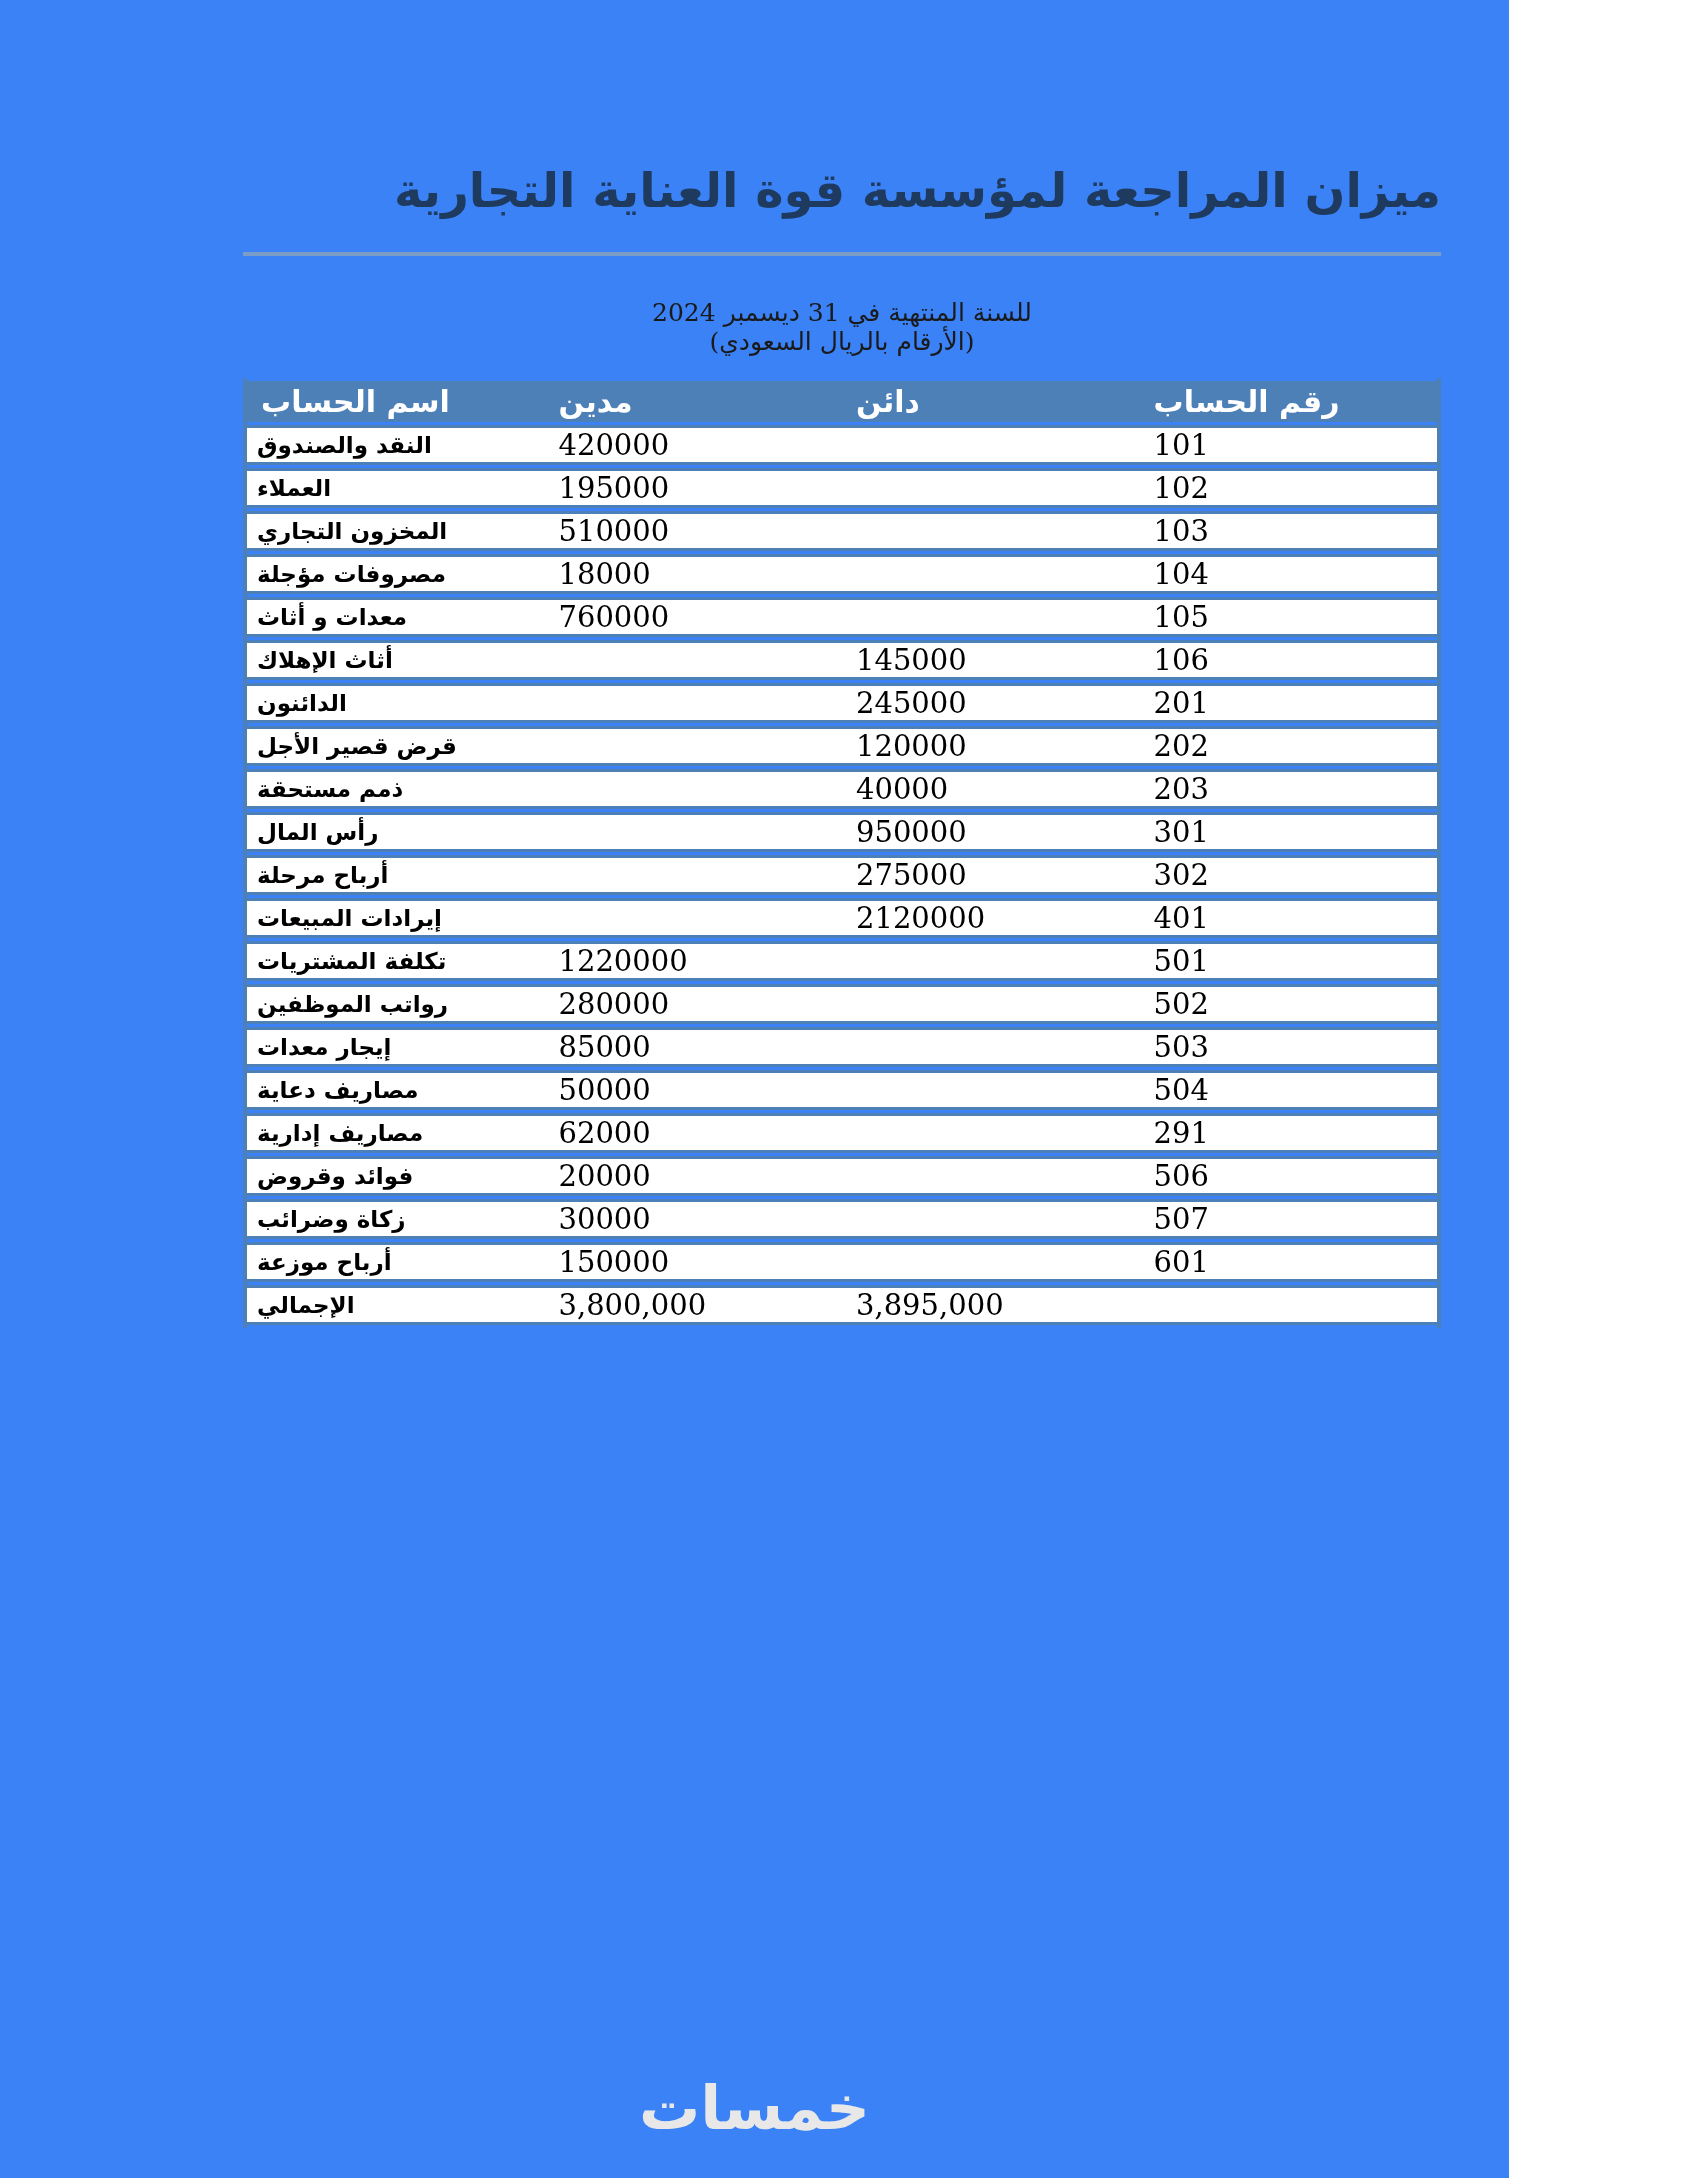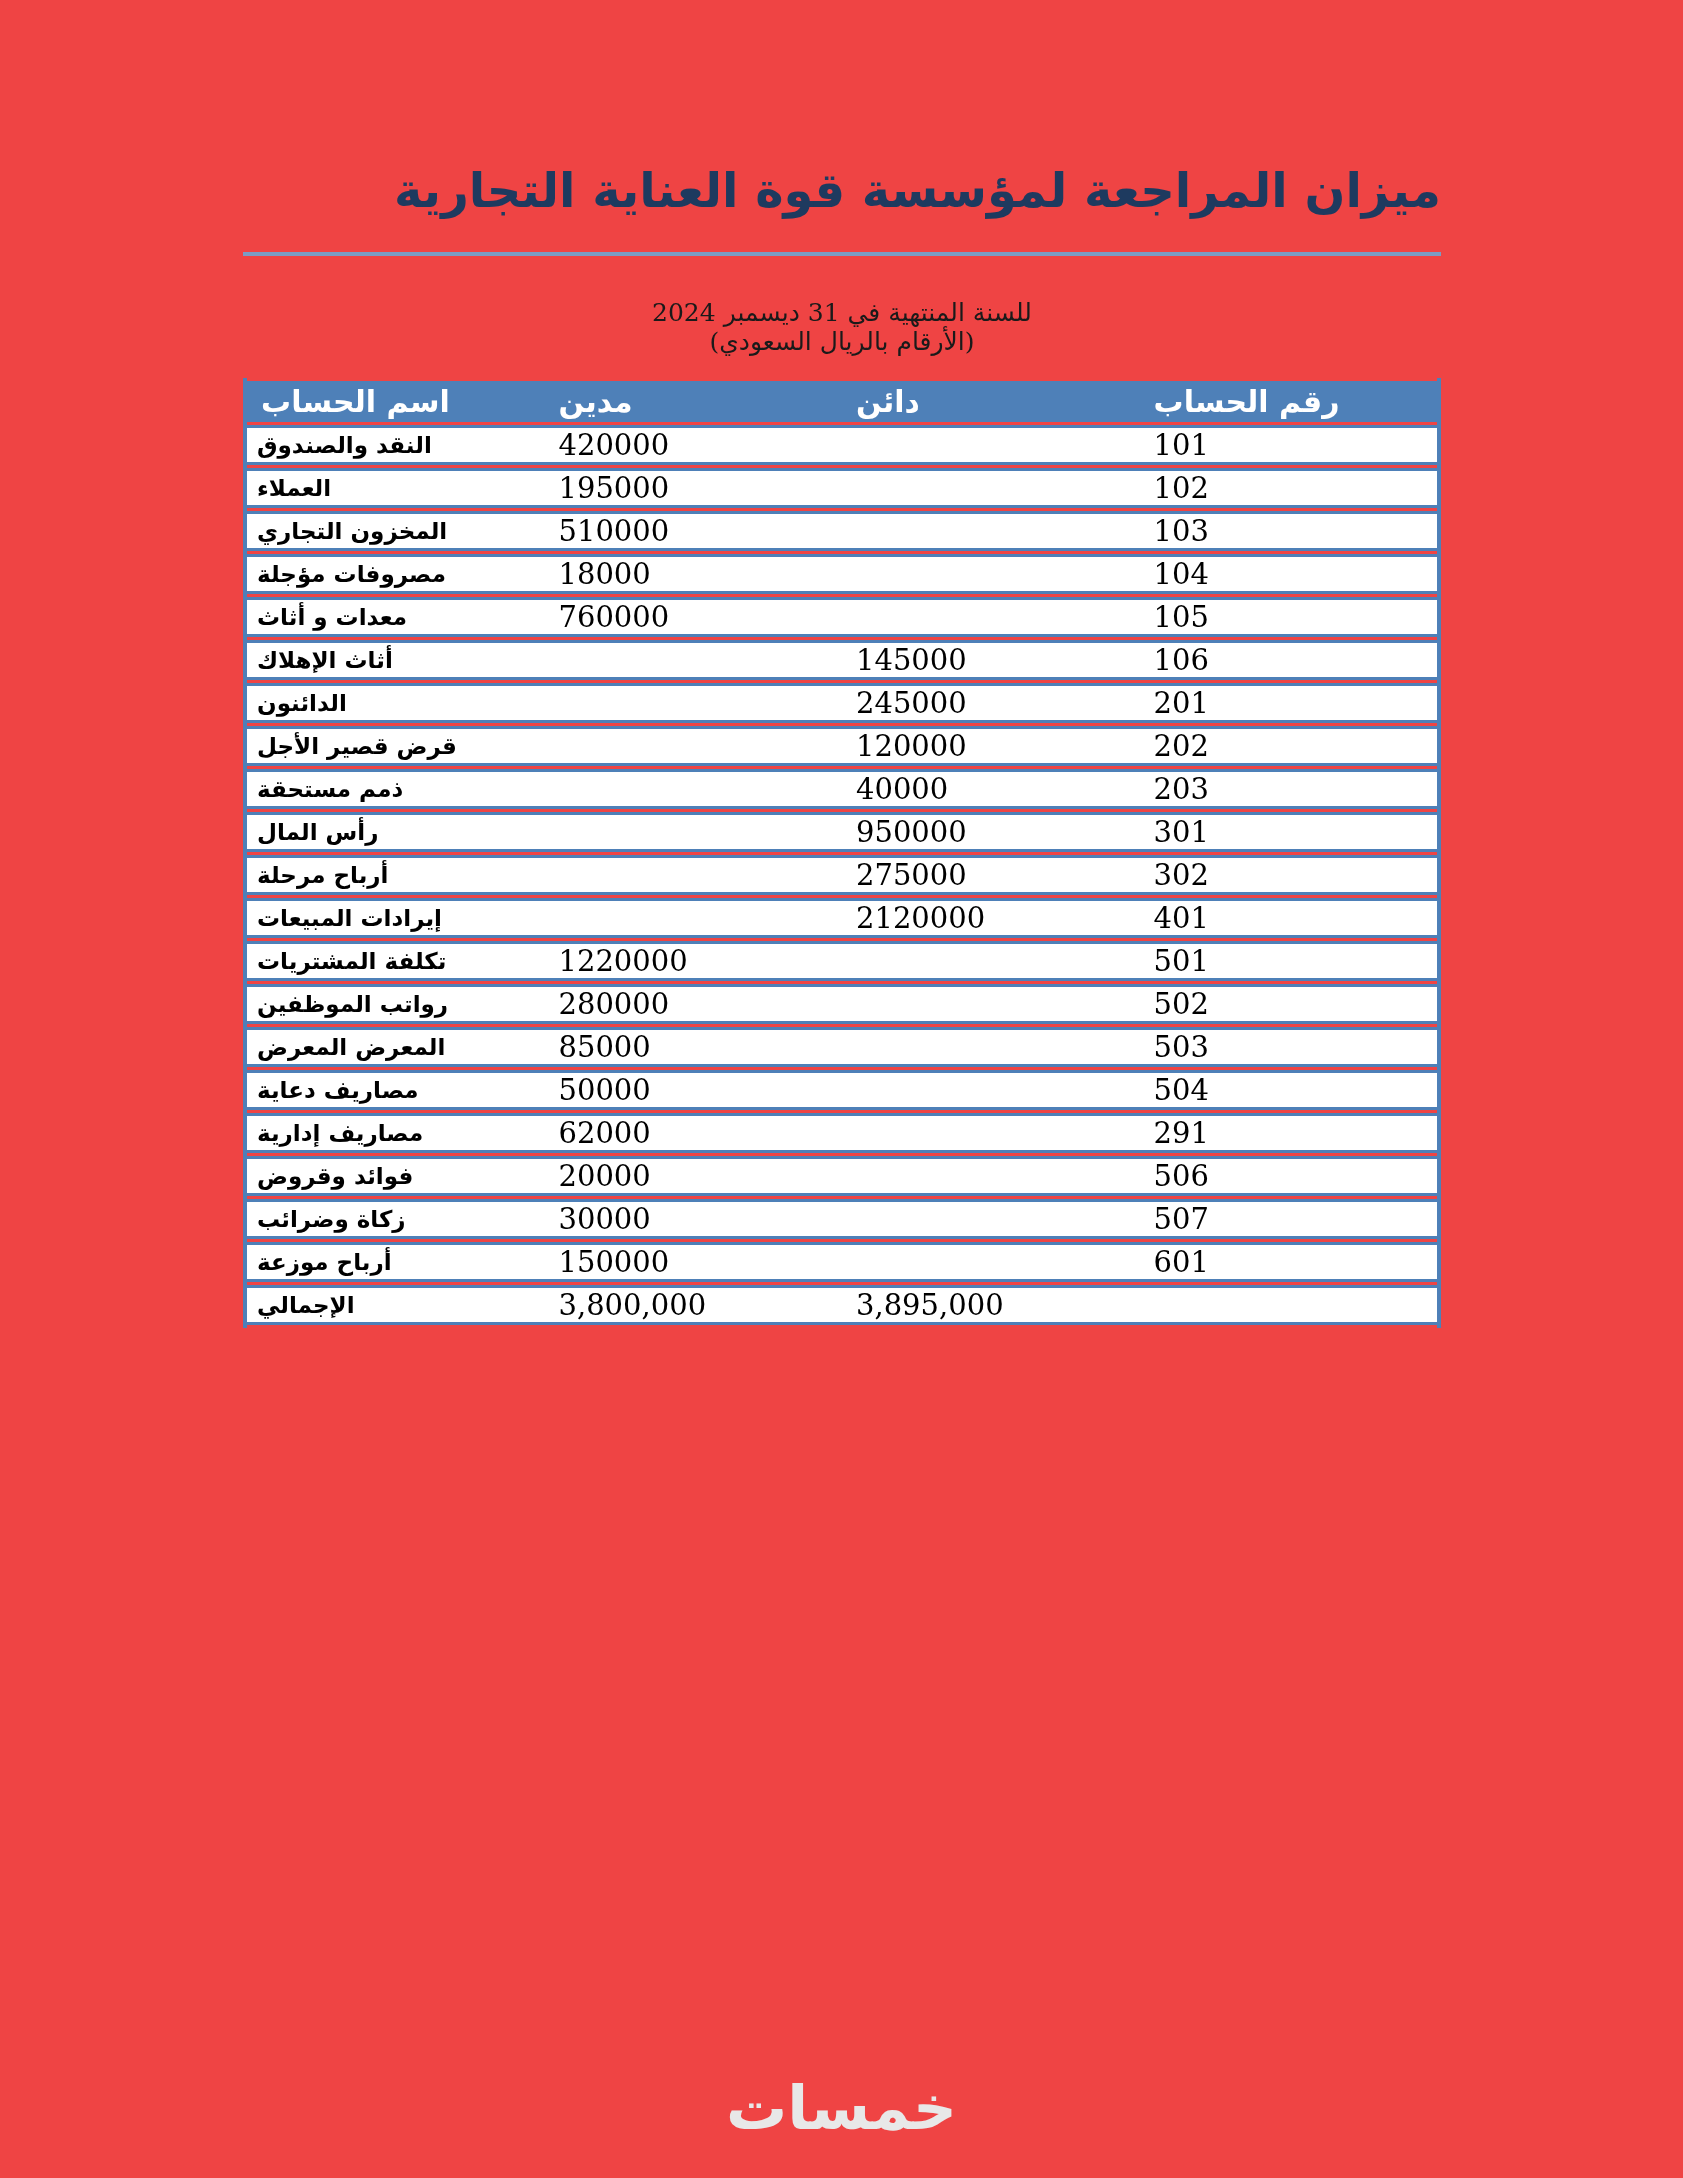--- a/index.html
+++ b/index.html
@@ -3,23 +3,23 @@
 <meta charset="utf-8">
 <style>
   html, body {
     margin: 0;
     padding: 0;
     background: #ffffff;
     font-family: "DejaVu Sans", sans-serif;
   }
   .page {
     position: relative;
-    width: 1683px;
+    width: 1509px;
     height: 2178px;
-    background: #ef4444;
+    background: #3b82f6;
     overflow: hidden;
     text-decoration: underline;
   }
   .content {
     position: absolute;
     left: 243px;
     top: 0;
     width: 1198px;
   }
   .title {
@@ -202,21 +202,21 @@
             <tr>
               <td class="num">502</td>
               <td class="num"></td>
               <td class="num">280000</td>
               <td class="name">رواتب الموظفين</td>
             </tr>
             <tr>
               <td class="num">503</td>
               <td class="num"></td>
               <td class="num">85000</td>
-              <td class="name">المعرض المعرض</td>
+              <td class="name">إيجار معدات</td>
             </tr>
             <tr>
               <td class="num">504</td>
               <td class="num"></td>
               <td class="num">50000</td>
               <td class="name">مصاريف دعاية</td>
             </tr>
             <tr>
               <td class="num">291</td>
               <td class="num"></td>

